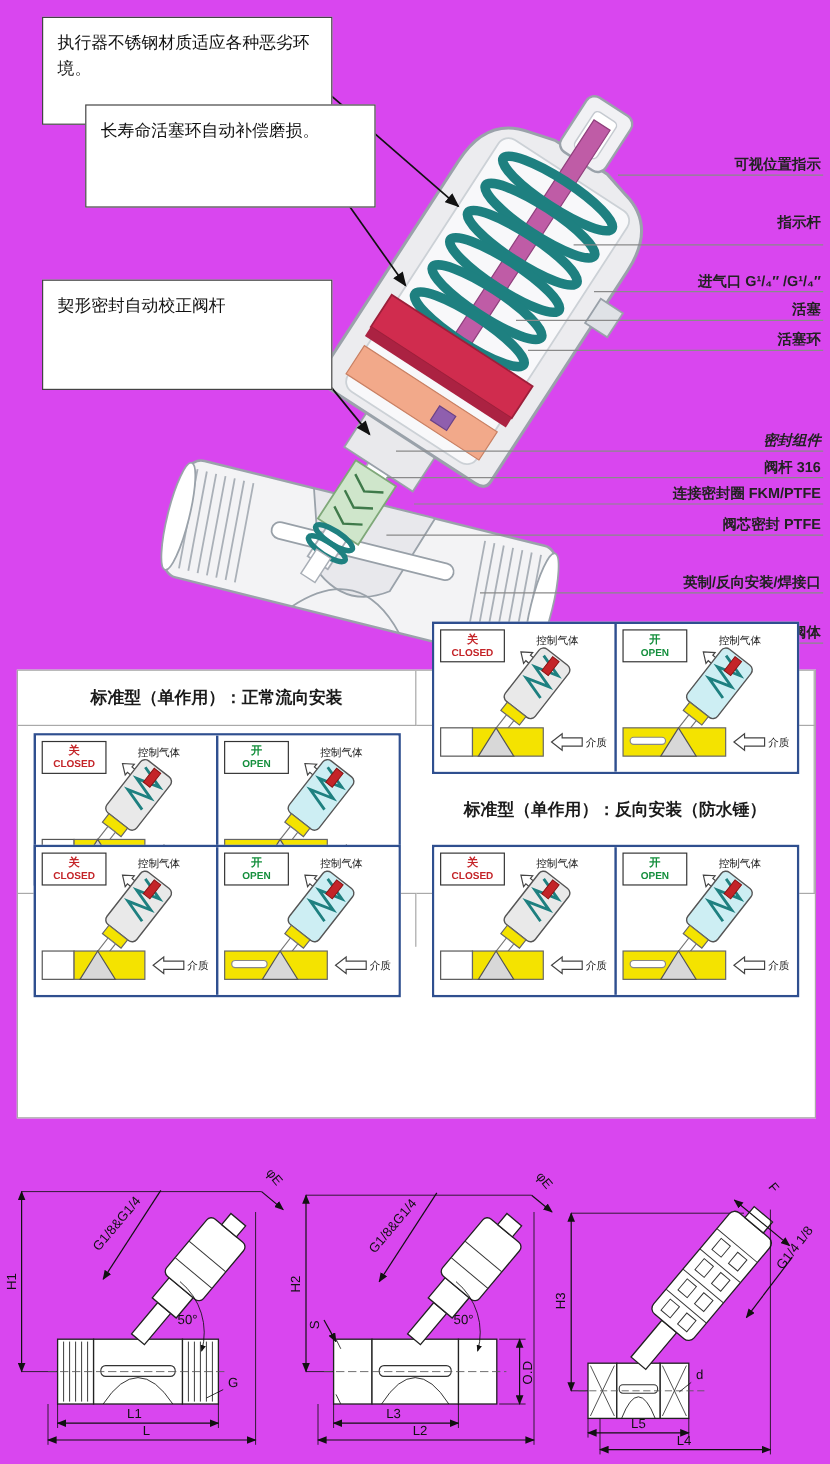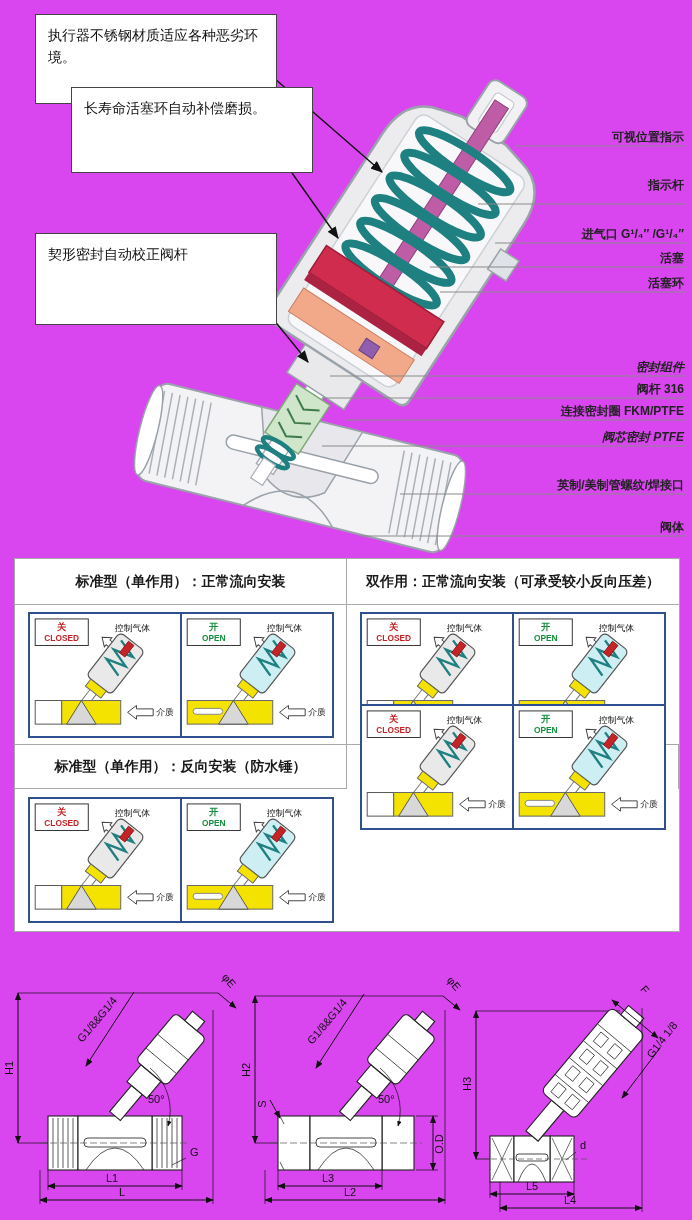--- a/index.html
+++ b/index.html
@@ -127,27 +127,26 @@
   <div class="callout" style="left:35px;top:233px;width:216px;height:72px;">契形密封自动校正阀杆</div>
 
   <div class="plabel" style="top:129px;">可视位置指示</div>
   <div class="plabel" style="top:177px;">指示杆</div>
   <div class="plabel" style="top:226px;">进气口 G¹/₄″ /G¹/₄″</div>
   <div class="plabel" style="top:250px;">活塞</div>
   <div class="plabel" style="top:275px;">活塞环</div>
   <div class="plabel" style="top:359px;font-style:italic;">密封组件</div>
   <div class="plabel" style="top:381px;">阀杆 316</div>
   <div class="plabel" style="top:403px;">连接密封圈 FKM/PTFE</div>
-  <div class="plabel" style="top:429px;font-style:italic;">阀芯密封 PTFE</div>
-  <div class="plabel" style="top:477px;">英制/美制管螺纹/焊接口</div>
+  <div class="plabel" style="top:429px;">阀芯密封 PTFE</div>
+  <div class="plabel" style="top:477px;">英制/反向安装/焊接口</div>
   <div class="plabel" style="top:519px;">阀体</div>
 
   <div class="inst-table">
     <div class="t-cell hdr b-r b-b">标准型（单作用）：正常流向安装</div>
-    <div class="t-cell hdr b-b">双作用：正常流向安装（可承受较小反向压差）</div>
     <div class="t-cell b-r b-b">
         <div>
     <div class="pair">
       <div class="mini">
         <svg width="148" height="116" viewBox="0 0 150 118">
           <rect x="4" y="4" width="54" height="27" fill="#fff" stroke="#333"></rect>
           <text x="31" y="15" class="st-red t-b" font-size="9.5" text-anchor="middle">关</text>
           <text x="31" y="26" class="st-red t-b" font-size="8.5" text-anchor="middle">CLOSED</text>
           <text x="103" y="16" font-size="9" text-anchor="middle" fill="#111">控制气体</text>
           <g transform="translate(82,31) rotate(40)">

